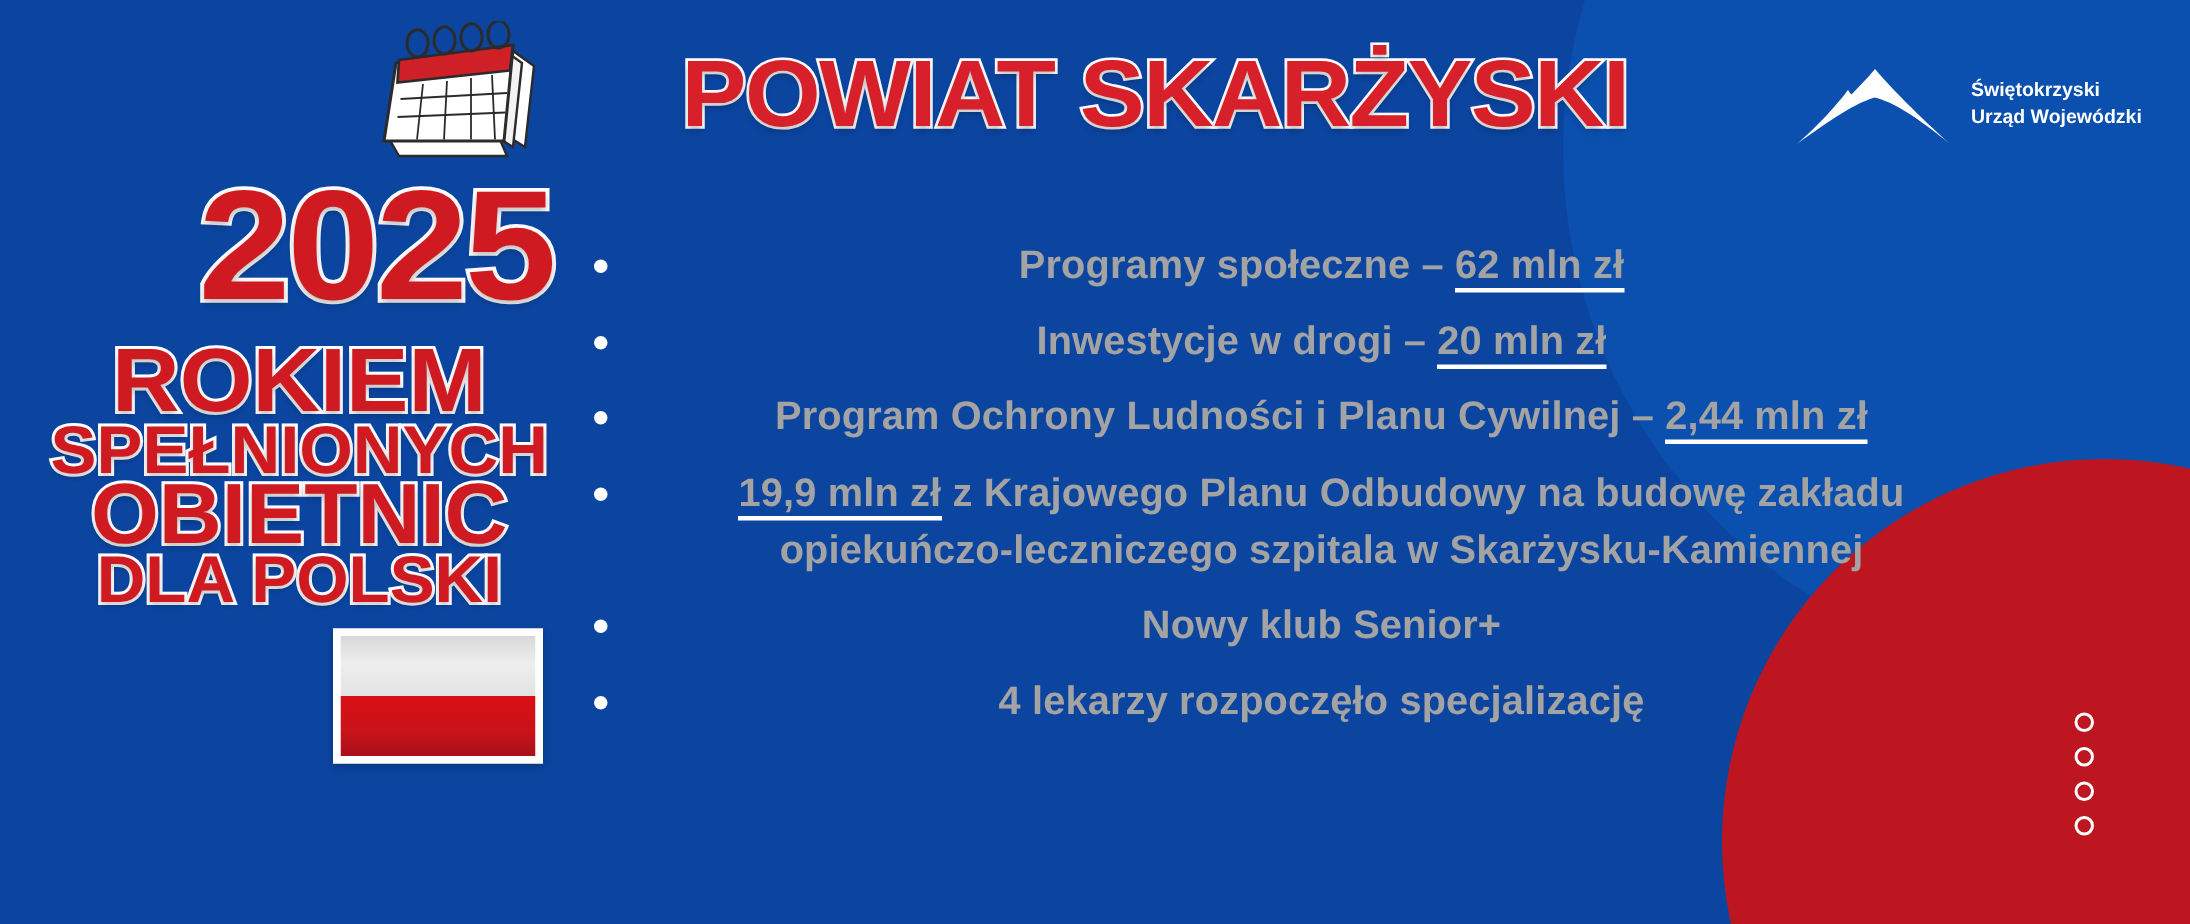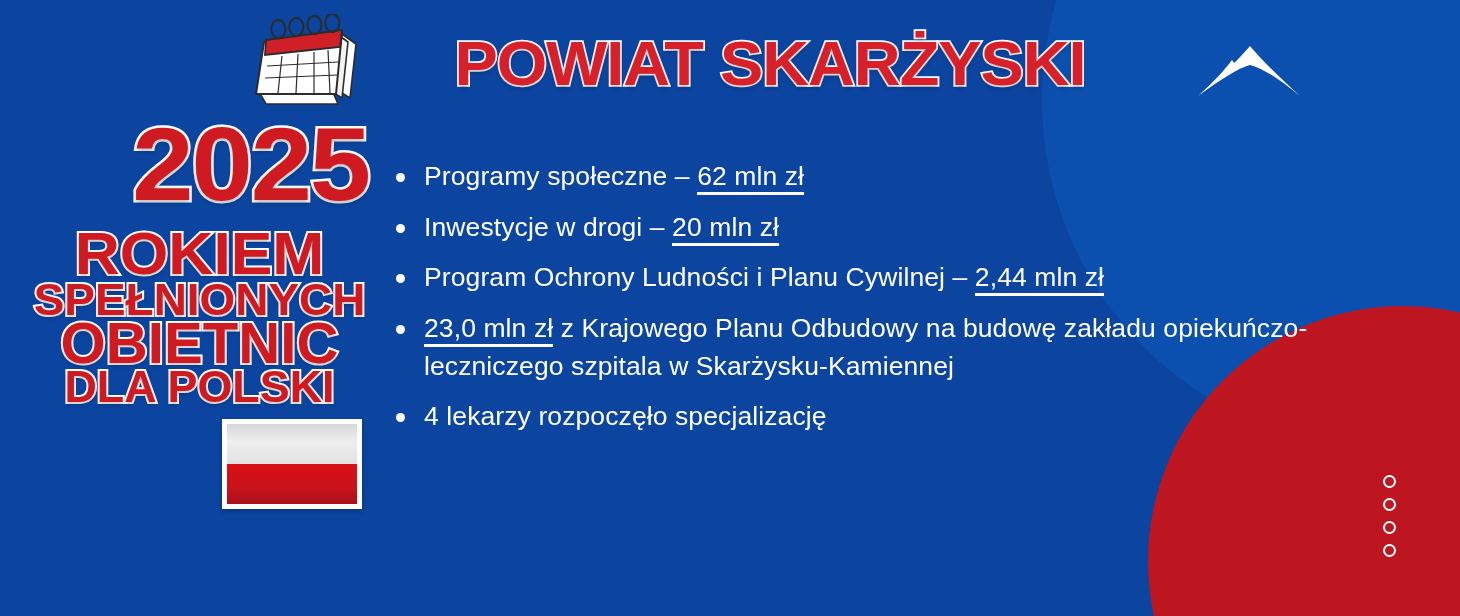--- a/index.html
+++ b/index.html
@@ -173,25 +173,26 @@
     top: 158px;
     width: 950px;
     margin: 0;
     padding: 0;
     list-style: none;
   }
   .bullet {
     position: relative;
     padding-left: 36px;
     margin-bottom: 13px;
-    color: #ffffff;
-    font-weight: normal;
+    color: #a3a3a3;
+    font-weight: bold;
     font-size: 26.5px;
     line-height: 1.42;
     letter-spacing: 0.1px;
+    text-align: center;
   }
   .bullet::before {
     content: "";
     position: absolute;
     left: 8px;
     top: 15px;
     width: 9px;
     height: 9px;
     border-radius: 50%;
     background: #ffffff;
@@ -262,23 +263,28 @@
     </div>
   </div>
 
   <div class="title">POWIAT SKARŻYSKI</div>
 
   <div class="logo">
     <svg class="logo-mark" viewBox="0 0 108 62">
       <path d="M2 58 C 26 38, 44 20, 54 8 C 64 20, 84 40, 104 58 C 82 40, 66 30, 54 27 C 42 30, 24 42, 2 58 Z" fill="#ffffff"></path>
       <path d="M3 57 C 18 44, 30 30, 36 22 C 40 28, 46 33, 52 26 C 40 30, 20 44, 3 57 Z" fill="#ffffff"></path>
     </svg>
+    <div class="logo-text">
+      <div>Świętokrzyski</div>
+      <div>Urząd Wojewódzki</div>
+    </div>
   </div>
 
   <ul class="bullets" id="bullets">
       <li class="bullet"><span>Programy społeczne – </span><u>62 mln zł</u></li>
       <li class="bullet"><span>Inwestycje w drogi – </span><u>20 mln zł</u></li>
       <li class="bullet"><span>Program Ochrony Ludności i Planu Cywilnej – </span><u>2,44 mln zł</u></li>
-      <li class="bullet"><u>23,0 mln zł</u><span> z Krajowego Planu Odbudowy na budowę zakładu opiekuńczo-leczniczego szpitala w Skarżysku-Kamiennej</span></li>
+      <li class="bullet"><u>19,9 mln zł</u><span> z Krajowego Planu Odbudowy na budowę zakładu opiekuńczo-leczniczego szpitala w Skarżysku-Kamiennej</span></li>
+      <li class="bullet"><span>Nowy klub Senior+</span></li>
       <li class="bullet"><span>4 lekarzy rozpoczęło specjalizację</span></li>
     </ul>
 
 </div>
 
 </body></html>

